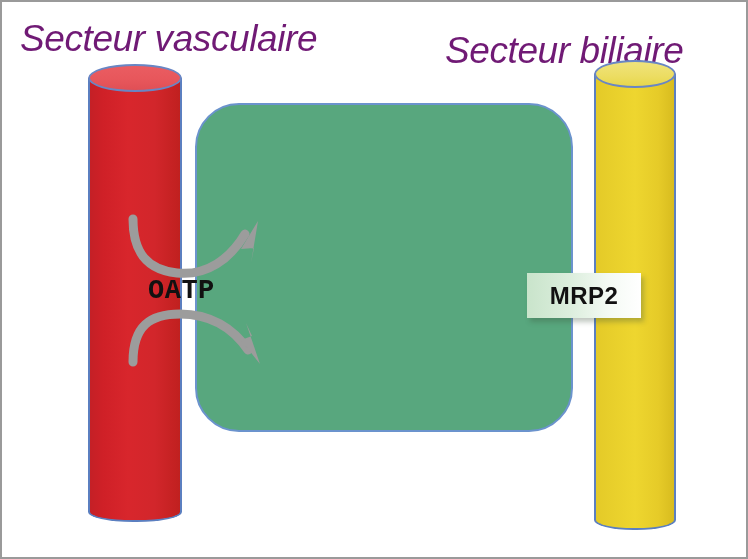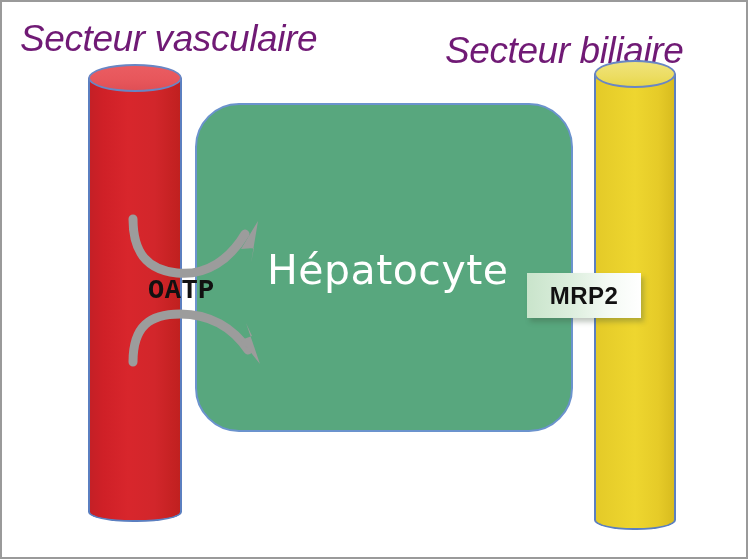--- a/index.html
+++ b/index.html
@@ -167,21 +167,20 @@
     <div class="cyl-top"></div>
   </div>
 
   <div class="cylinder" id="biliary-cylinder">
     <div class="cyl-body"></div>
     <div class="cyl-top"></div>
   </div>
 
   <div id="hepatocyte-box"></div>
 
-  <div id="hepatocyte-label">Hépatocyte</div>
 
   <svg id="arrow-layer" viewBox="0 0 748 559">
 
     <g>
       <path d="M131,217
                C 131,252 146,268 175,271
                C 205,274 228,257 243,232" fill="none" stroke="#9c9c9c" stroke-width="9" stroke-linecap="round"></path>
       <path d="M256,219 L239,247 L252,246 L249,261 Z" fill="#9c9c9c"></path>
     </g>
 

